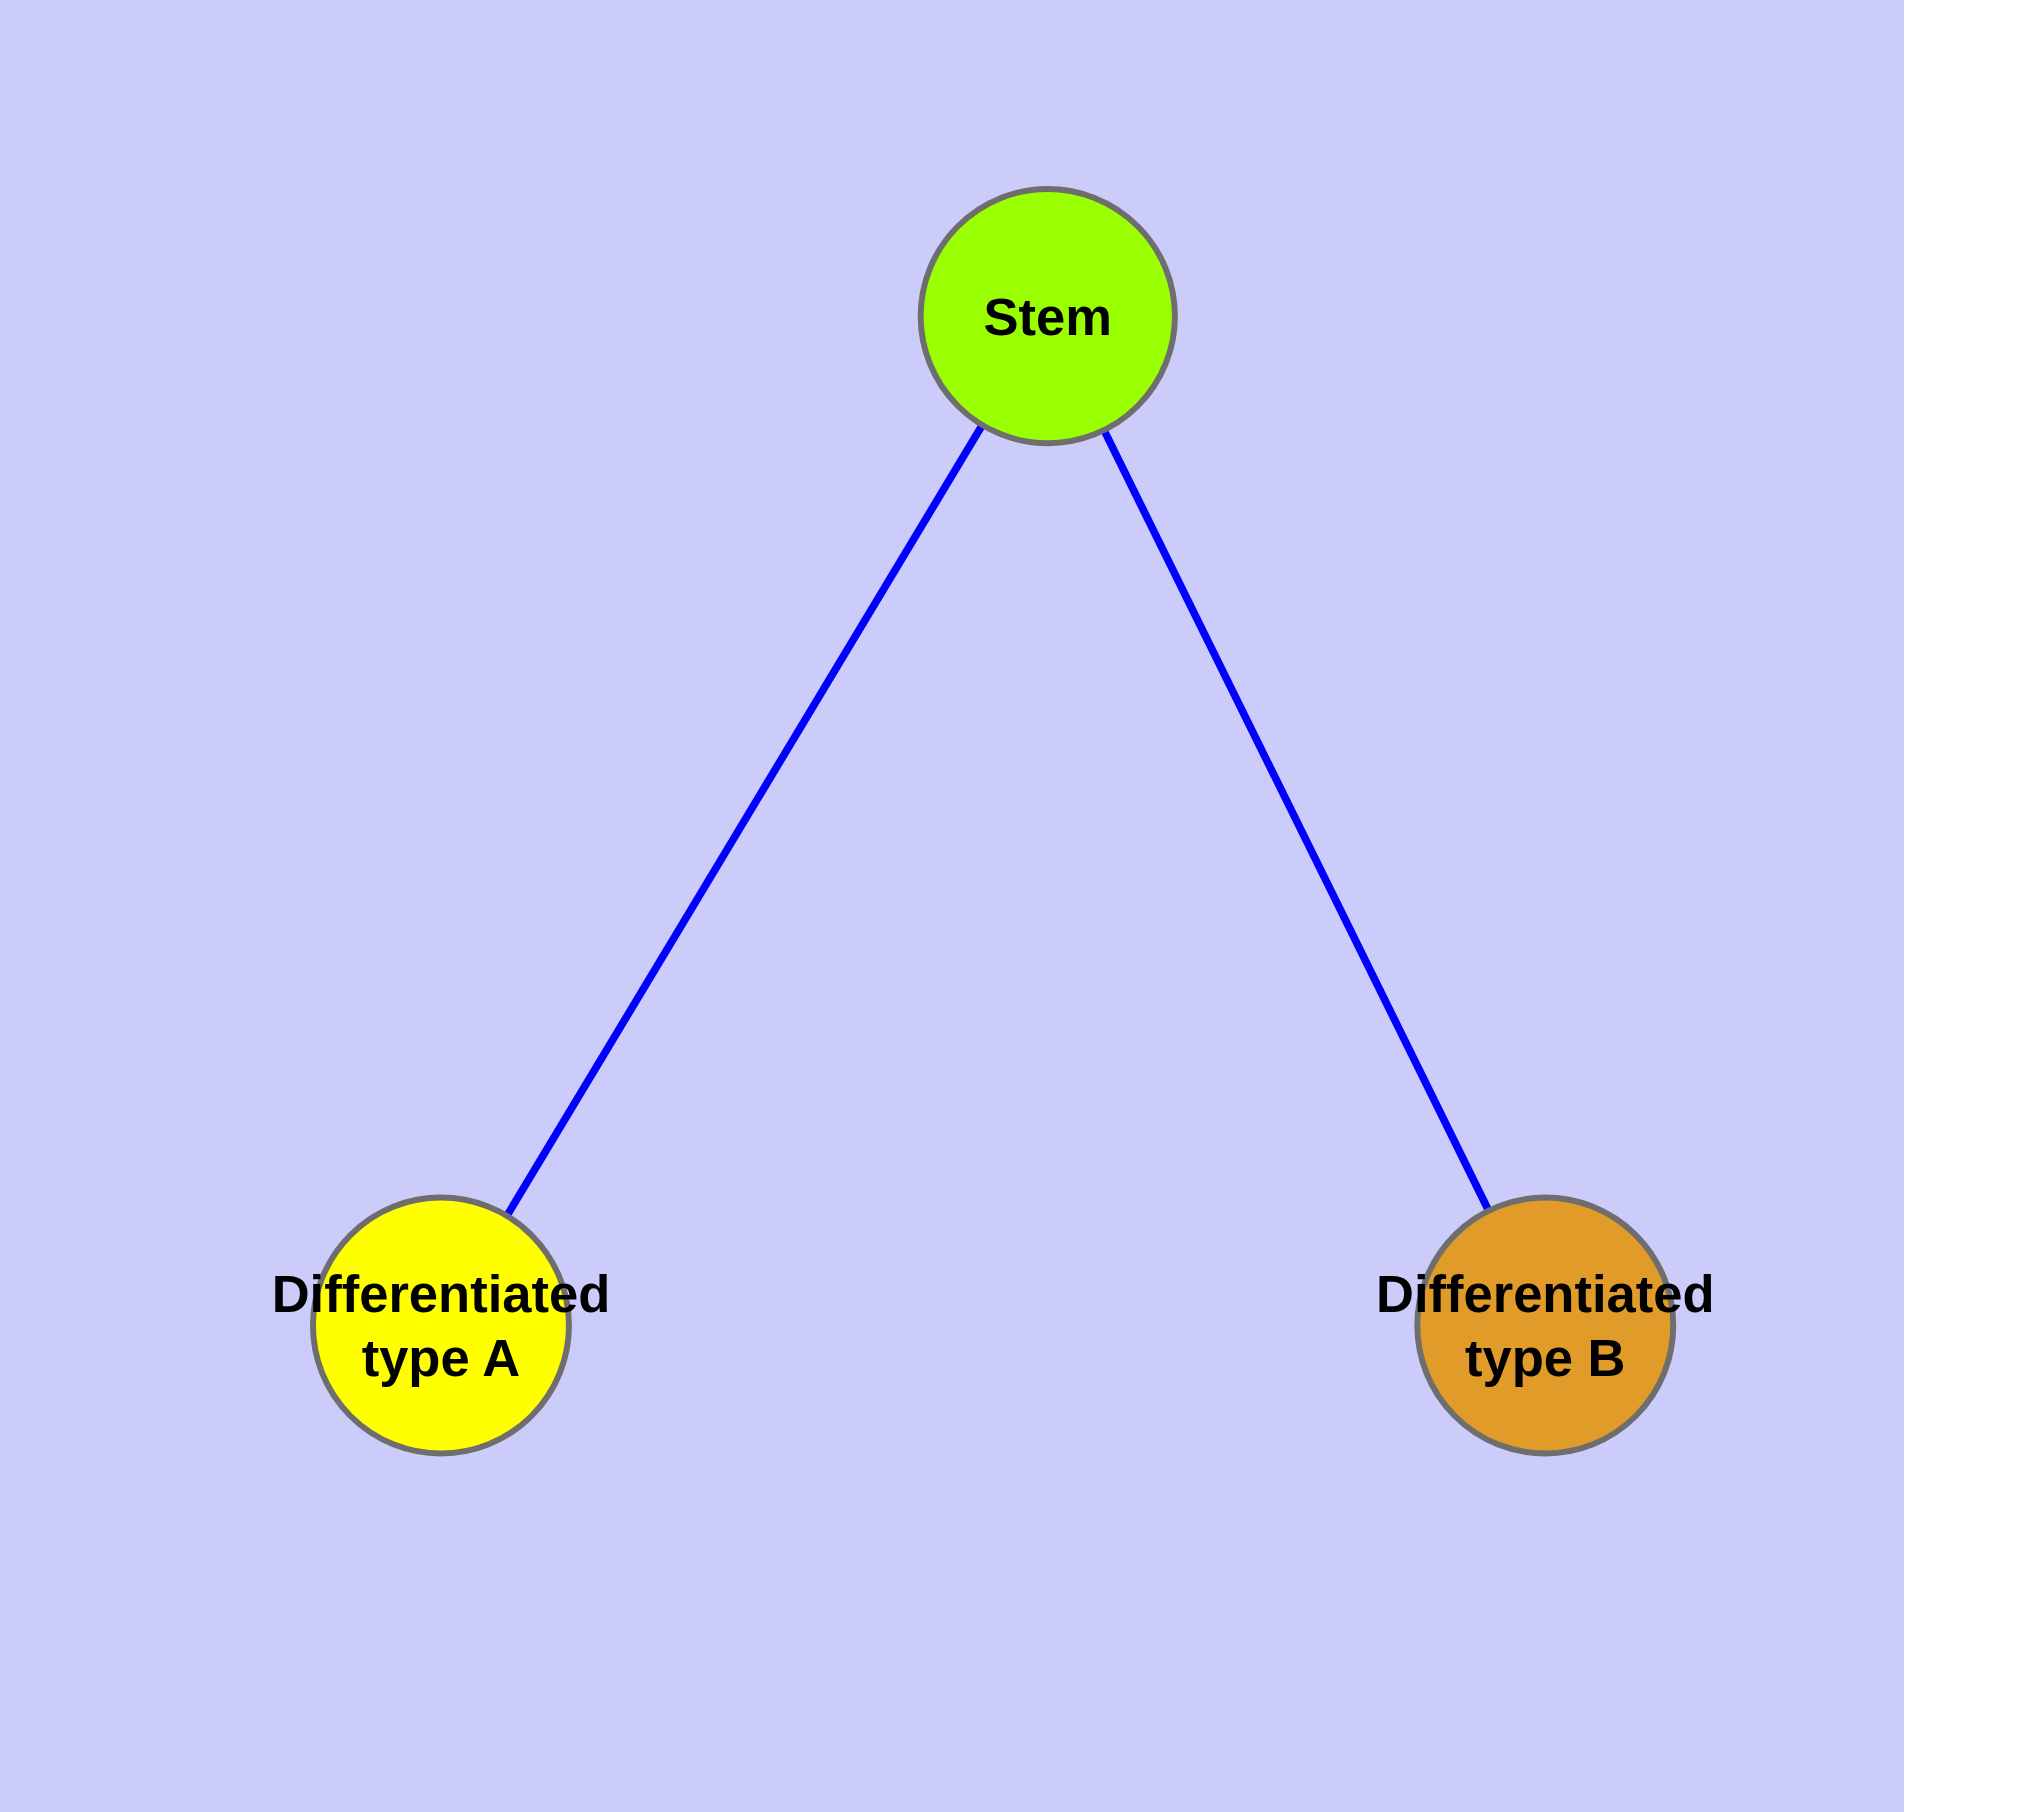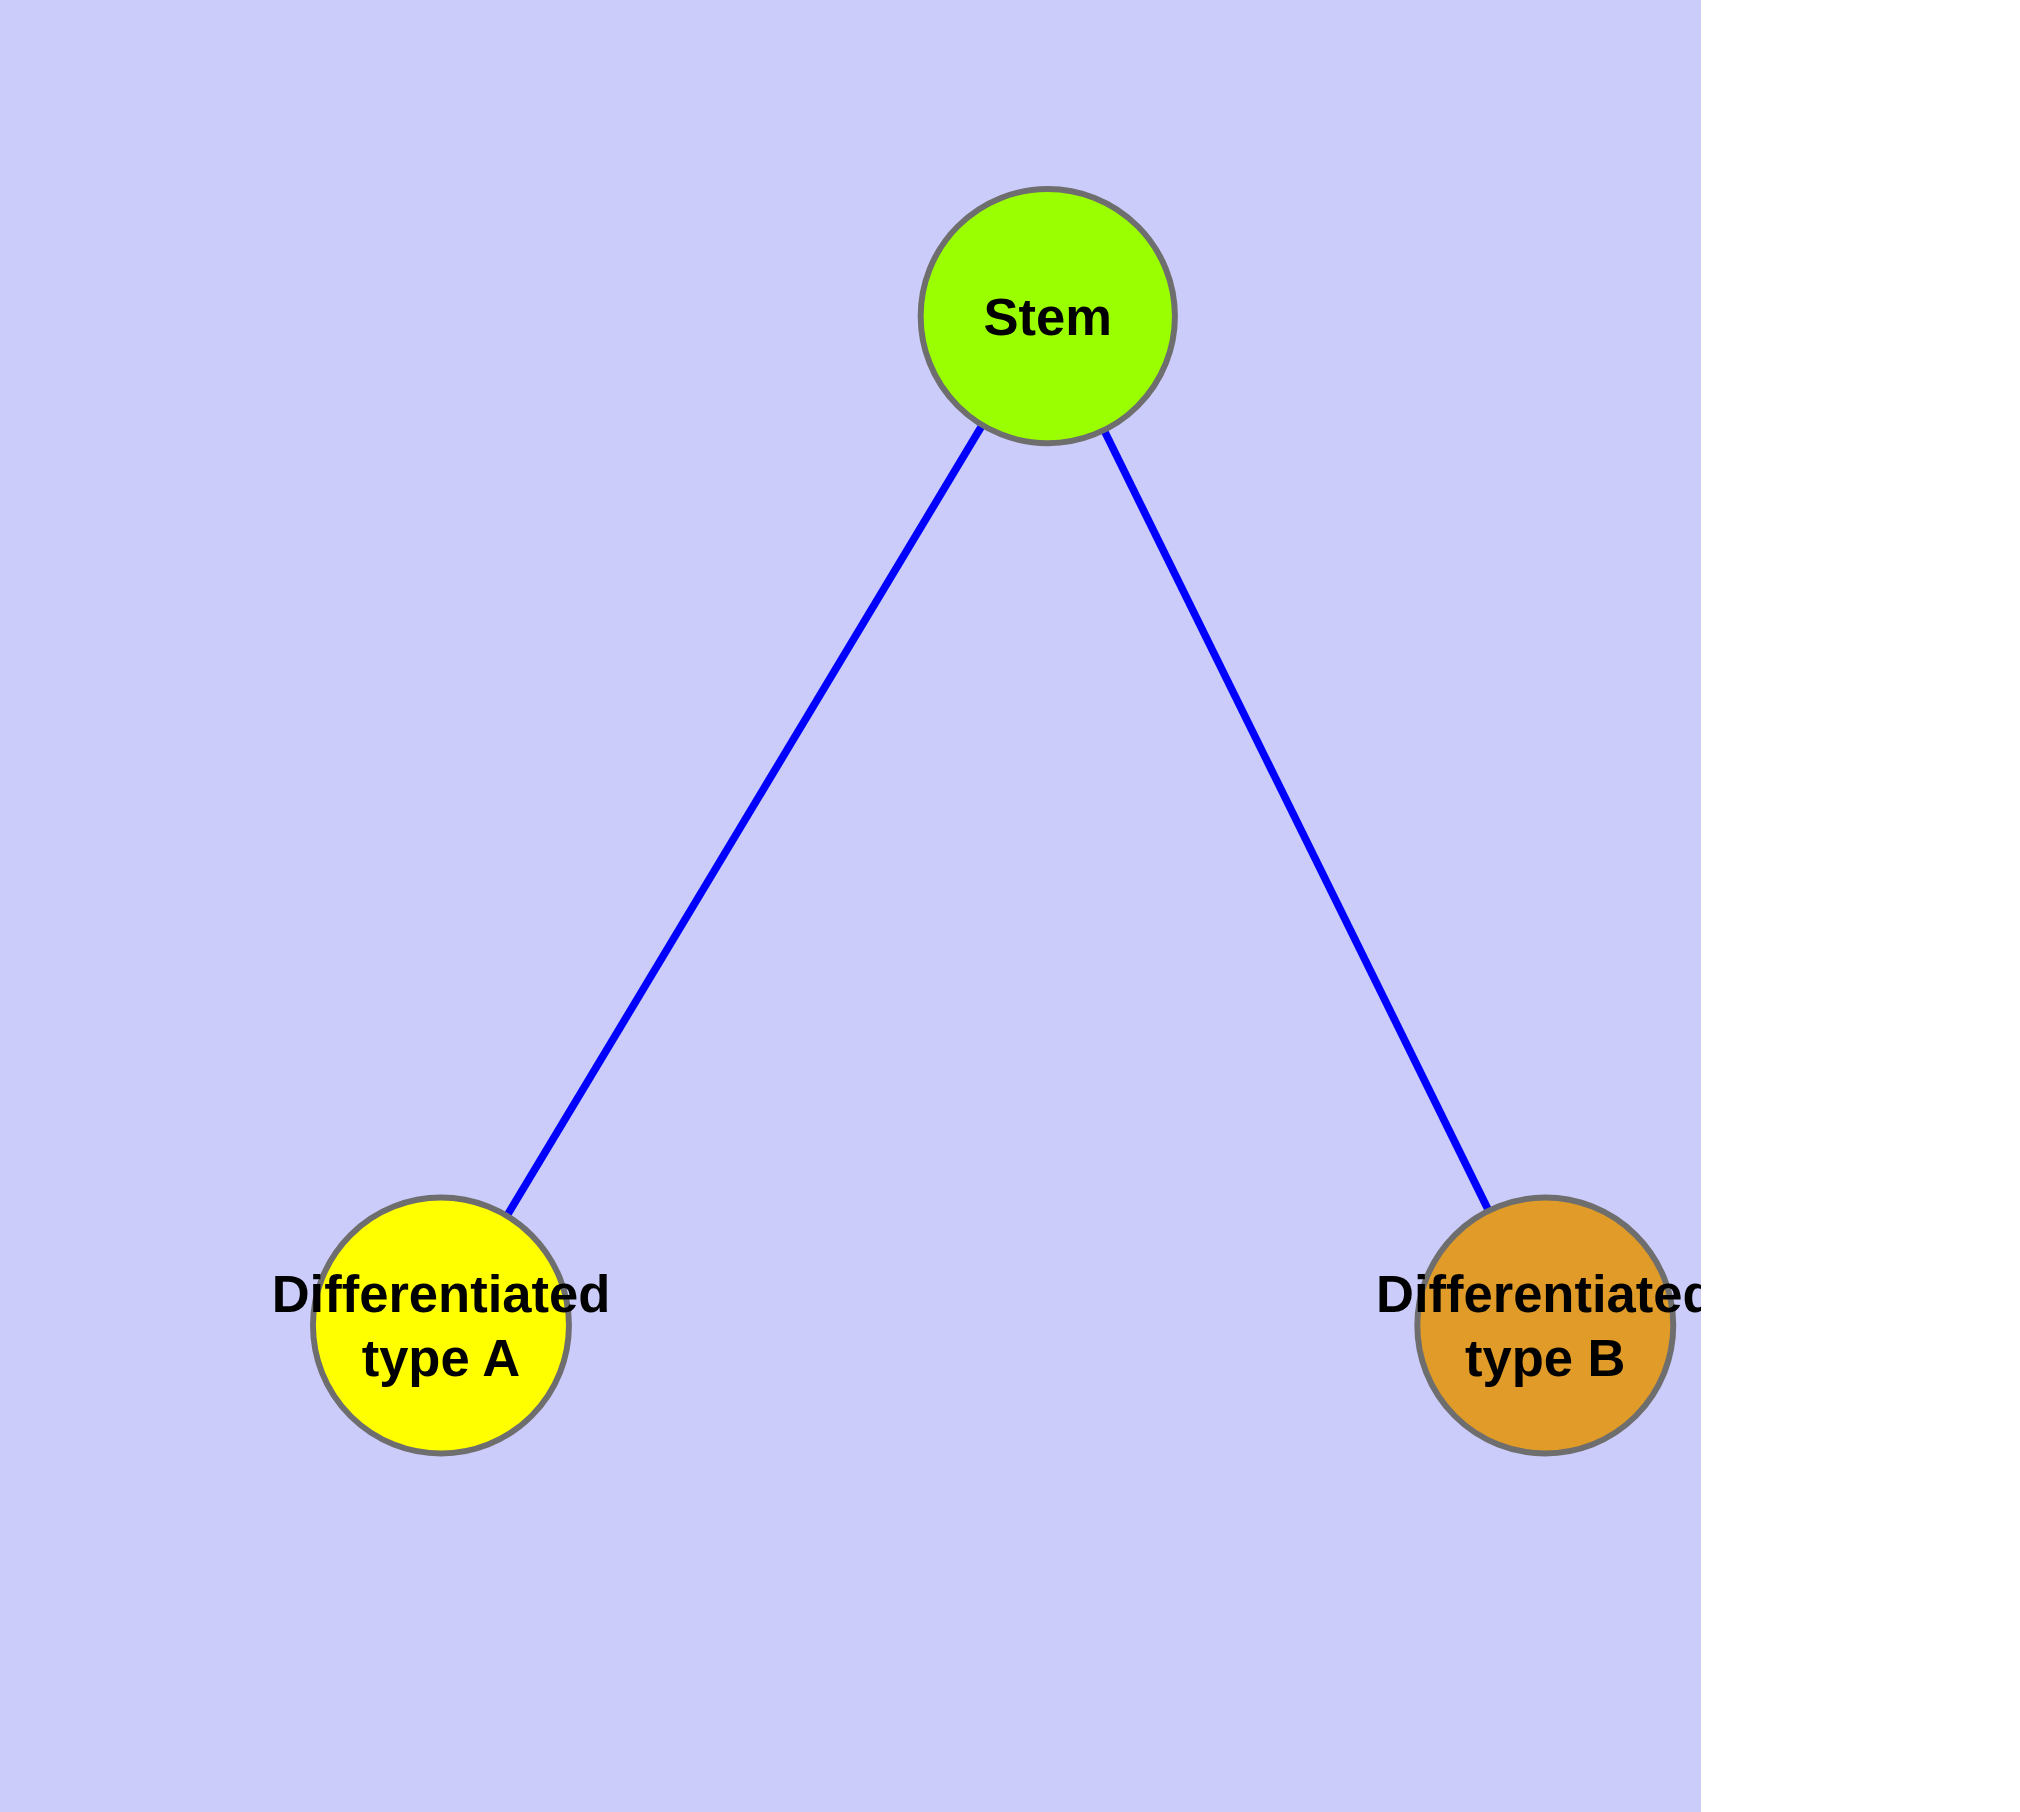--- a/index.html
+++ b/index.html
@@ -3,21 +3,21 @@
 <meta charset="utf-8">
 <title>Cell Differentiation Graph</title>
 <style>
   html, body {
     margin: 0;
     padding: 0;
     background: #ffffff;
   }
   #canvas {
     position: relative;
-    width: 1701px;
+    width: 1904px;
     height: 1812px;
     overflow: hidden;
     font-family: "Liberation Sans", sans-serif;
   }
   #graph-svg {
     position: absolute;
     left: 0;
     top: 0;
     width: 2021px;
     height: 1812px;

